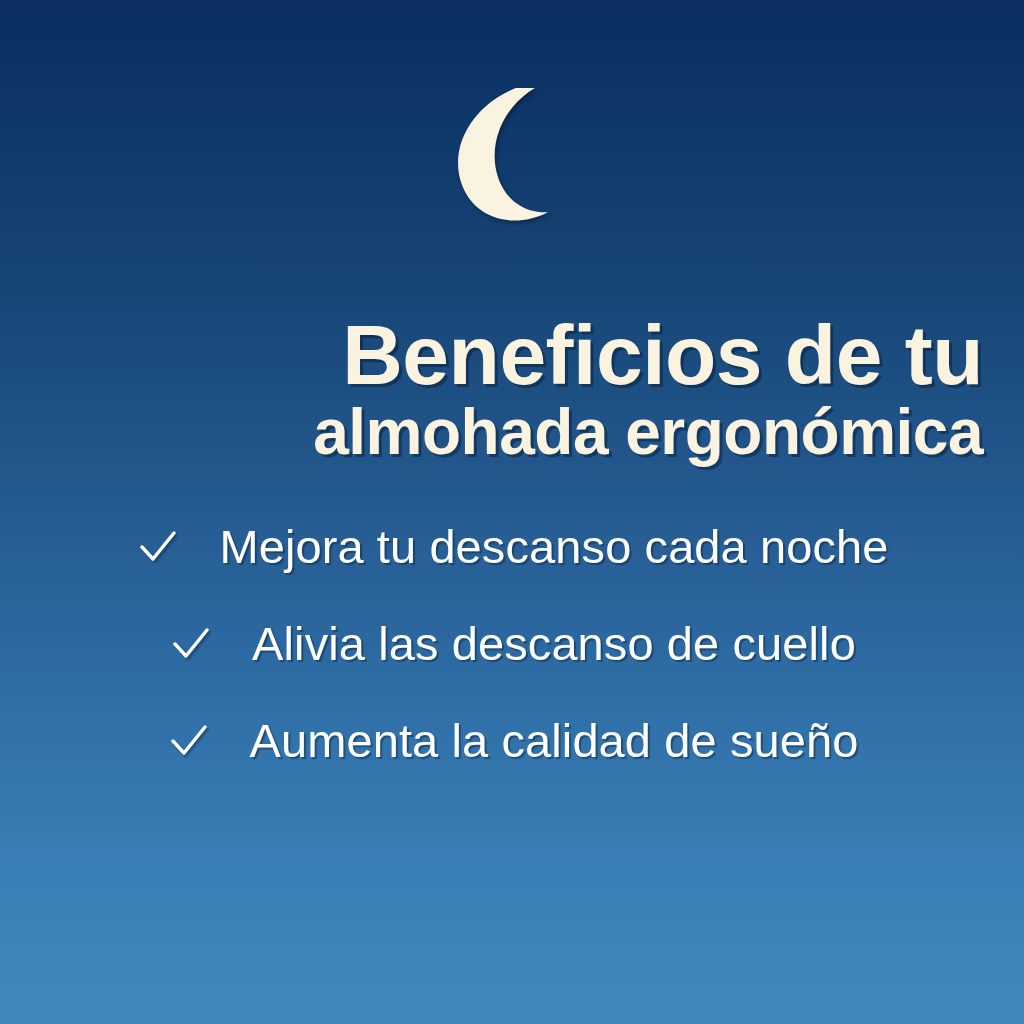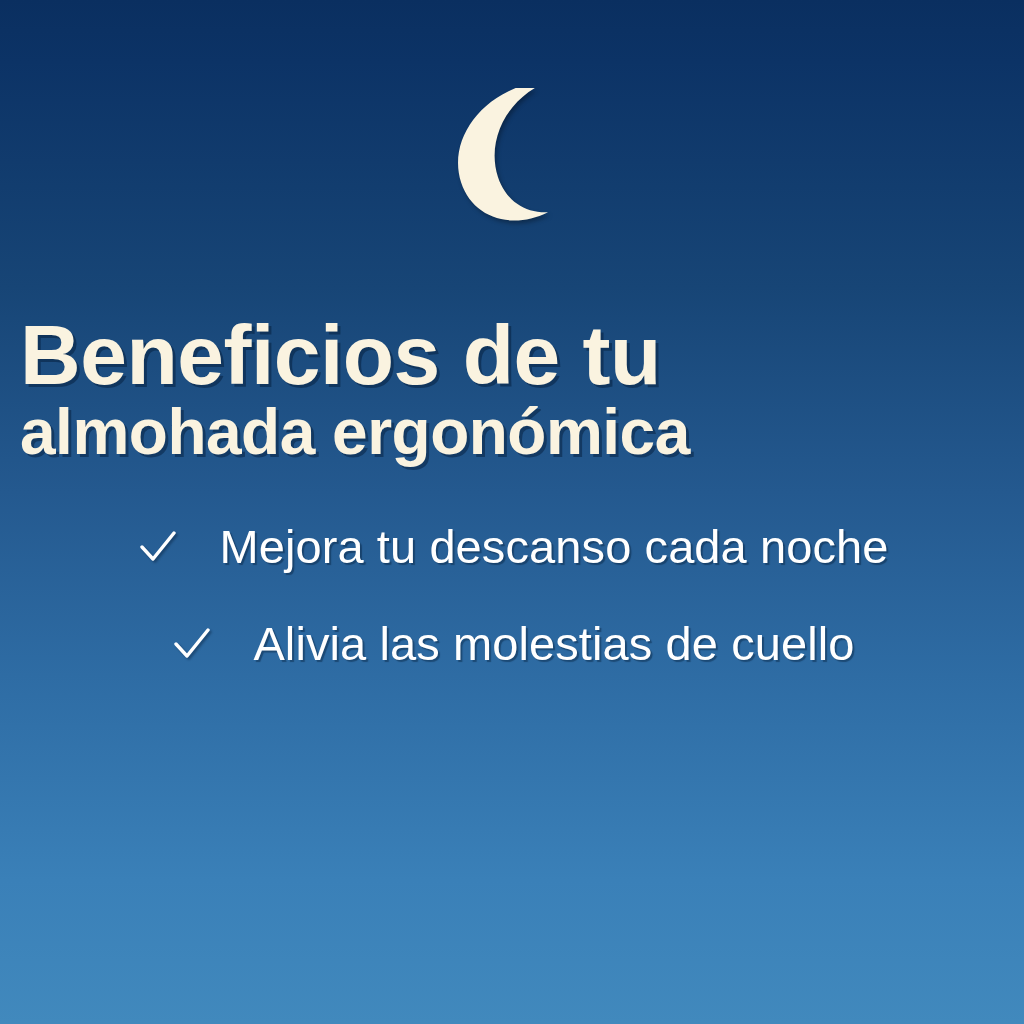--- a/index.html
+++ b/index.html
@@ -46,29 +46,29 @@
     display: block;
     filter: drop-shadow(2px 3px 2px rgba(0,0,0,0.30));
   }
 
   
   #headline {
     position: absolute;
     left: 0;
     right: 0;
     top: 258px;
-    text-align: left;
+    text-align: right;
     color: #faf3e0;
     font-size: 84px;
     font-weight: 700;
     line-height: 0.98;
     letter-spacing: -0.5px;
     font-stretch: condensed;
     text-shadow: 3px 3px 0 rgba(3, 24, 51, 0.45);
-    padding: 0 20px;
+    padding: 0 41px;
     box-sizing: border-box;
   }
   #headline .tl {
     display: block;
     white-space: nowrap;
   }
   #headline .tl.line2 {
     font-size: 64px;
     margin-top: 4px;
   }
@@ -143,20 +143,28 @@
       </span>
       <span class="benefit-label">Mejora tu descanso cada noche</span>
     </li>
 
     <li class="benefit-row">
       <span class="check-icon">
         <svg width="42" height="42" viewBox="0 0 42 42" aria-hidden="true">
           <path d="M5 21 L16 33 L37 7" fill="none" stroke="currentColor" stroke-width="3.4" stroke-linecap="round" stroke-linejoin="round"></path>
         </svg>
       </span>
-      <span class="benefit-label">Alivia las molestias de cuello</span>
+      <span class="benefit-label">Alivia las descanso de cuello</span>
     </li>
 
+    <li class="benefit-row">
+      <span class="check-icon">
+        <svg width="42" height="42" viewBox="0 0 42 42" aria-hidden="true">
+          <path d="M5 21 L16 33 L37 7" fill="none" stroke="currentColor" stroke-width="3.4" stroke-linecap="round" stroke-linejoin="round"></path>
+        </svg>
+      </span>
+      <span class="benefit-label">Aumenta la calidad de sueño</span>
+    </li>
 
 
   </ul>
 
 </div>
 
 </body></html>

